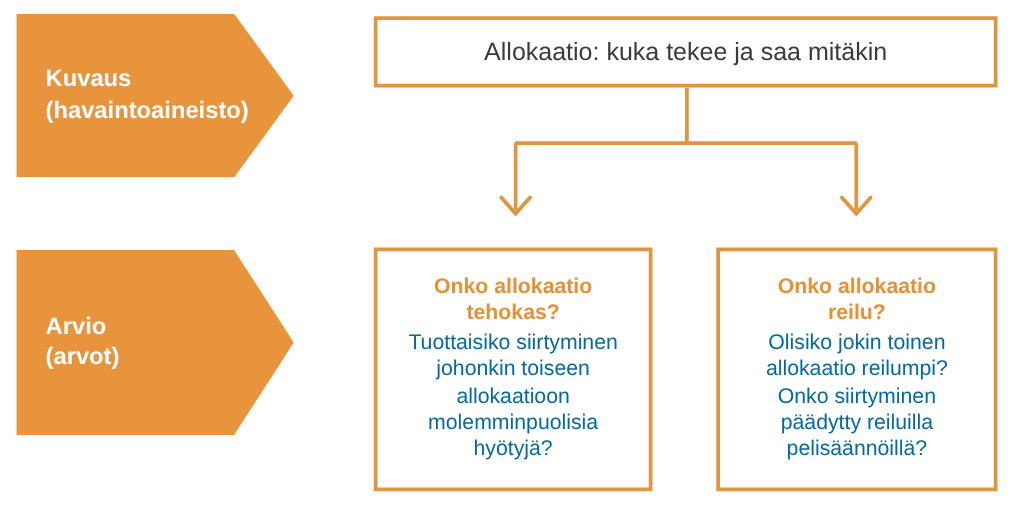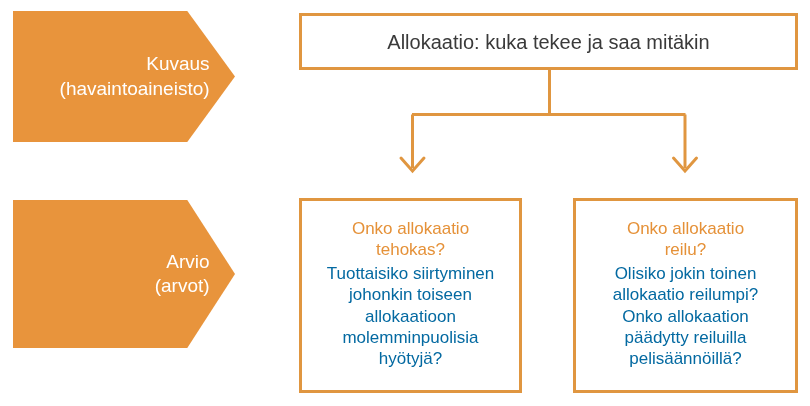--- a/index.html
+++ b/index.html
@@ -18,22 +18,22 @@
     overflow: hidden;
   }
 
   
   .chevron {
     position: absolute;
     display: flex;
     align-items: center;
     justify-content: center;
     color: #ffffff;
-    font-weight: normal;
-    text-align: right;
+    font-weight: bold;
+    text-align: left;
     line-height: 1.28;
     box-sizing: border-box;
   }
   .chevron .chevron-bg {
     position: absolute;
     inset: 0;
     background: #e8943c;
     -webkit-clip-path: polygon(0% 0%, 78.5% 0%, 100% 50%, 78.5% 100%, 0% 100%);
     clip-path: polygon(0% 0%, 78.5% 0%, 100% 50%, 78.5% 100%, 0% 100%);
   }
@@ -93,21 +93,21 @@
   #box-right {
     left: 573px;
     top: 198px;
     width: 225px;
     height: 195px;
     padding: 6px 8px 8px 8px;
   }
 
   .box-heading {
     color: #e59138;
-    font-weight: normal;
+    font-weight: bold;
     font-size: 17px;
     line-height: 1.22;
     margin: 0 0 2px 0;
     white-space: pre-line;
   }
   .box-body {
     color: #0369a1;
     font-size: 17px;
     line-height: 1.26;
     margin: 0;
@@ -170,18 +170,18 @@
 allokaatioon
 molemminpuolisia
 hyötyjä?</div>
   </div>
 
   <div class="box" id="box-right">
     <div class="box-heading">Onko allokaatio
 reilu?</div>
     <div class="box-body">Olisiko jokin toinen
 allokaatio reilumpi?
-Onko allokaation
+Onko siirtyminen
 päädytty reiluilla
 pelisäännöillä?</div>
   </div>
 
 </div>
 
 </body></html>

